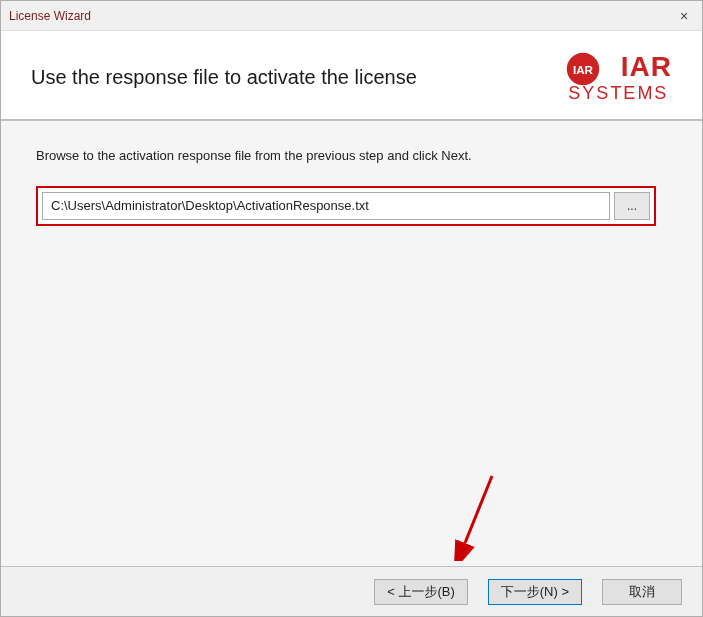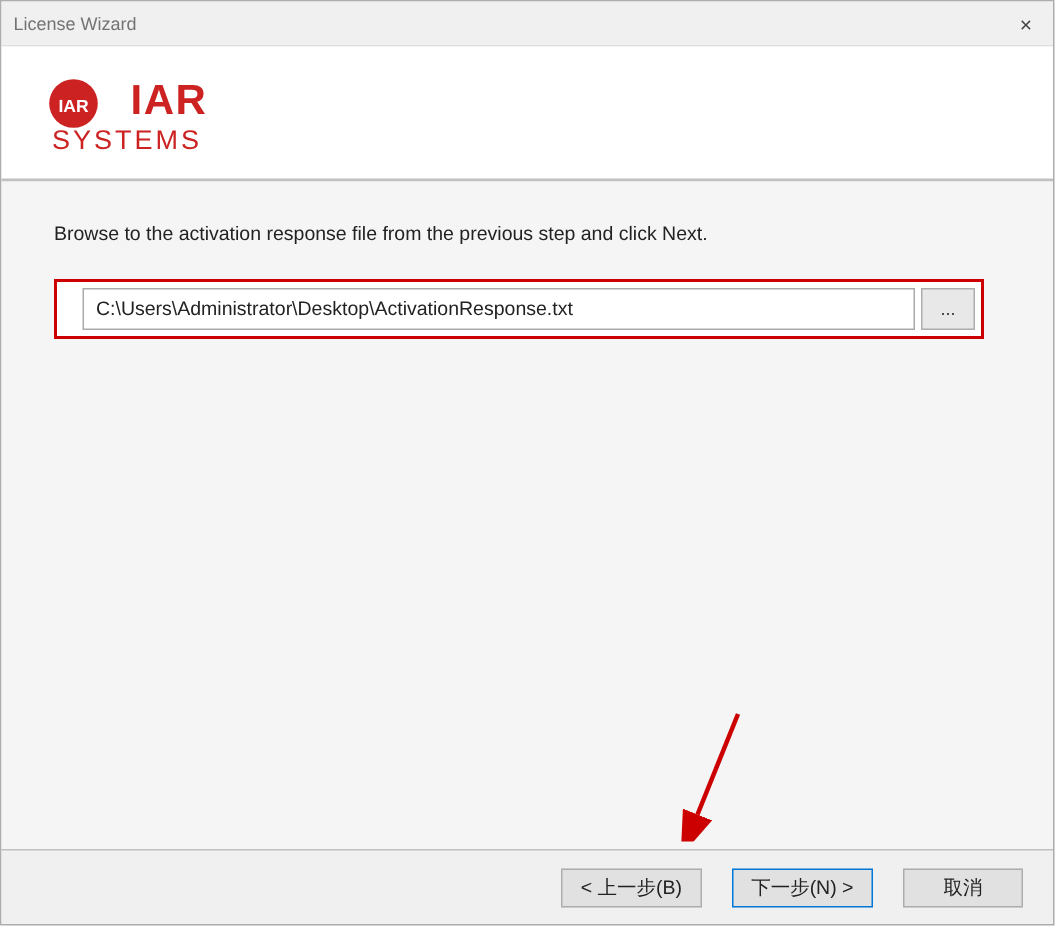--- a/index.html
+++ b/index.html
@@ -36,21 +36,21 @@
       border-bottom: 1px solid #dfdfdf;
       display: flex;
       align-items: center;
       justify-content: space-between;
       padding: 0 8px;
       flex-shrink: 0;
     }
 
     .title-bar-text {
       font-size: 12px;
-      color: #737373;
+      color: #7f1d1d;
     }
 
     .title-bar-close {
       width: 20px;
       height: 20px;
       display: flex;
       align-items: center;
       justify-content: center;
       cursor: pointer;
       font-size: 14px;
@@ -137,21 +137,20 @@
     }
 
     .file-path-input {
       flex: 1;
       border: 1px solid #aaa;
       padding: 4px 8px;
       font-size: 13px;
       color: #222;
       outline: none;
       height: 28px;
-      margin-left: 13px;
     }
 
     .browse-button {
       width: 36px;
       height: 28px;
       background: #e8e8e8;
       border: 1px solid #adadad;
       cursor: pointer;
       display: flex;
       align-items: center;
@@ -206,20 +205,21 @@
 <body>
 
 <div class="window">
 
   <div class="title-bar">
     <span class="title-bar-text">License Wizard</span>
     <div class="title-bar-close">×</div>
   </div>
 
   <div class="header-section">
+    <div class="header-title">Use the response file to activate the license</div>
 
     <div class="iar-logo">
       <div class="iar-logo-top">
 
         <svg class="iar-logo-icon" viewBox="0 0 40 40">
           <circle cx="20" cy="20" r="18" fill="#cc2222"></circle>
           <text x="20" y="26" text-anchor="middle" fill="white" font-size="13" font-weight="bold">IAR</text>
         </svg>
         <span class="iar-logo-text-iar">IAR</span>
       </div>

